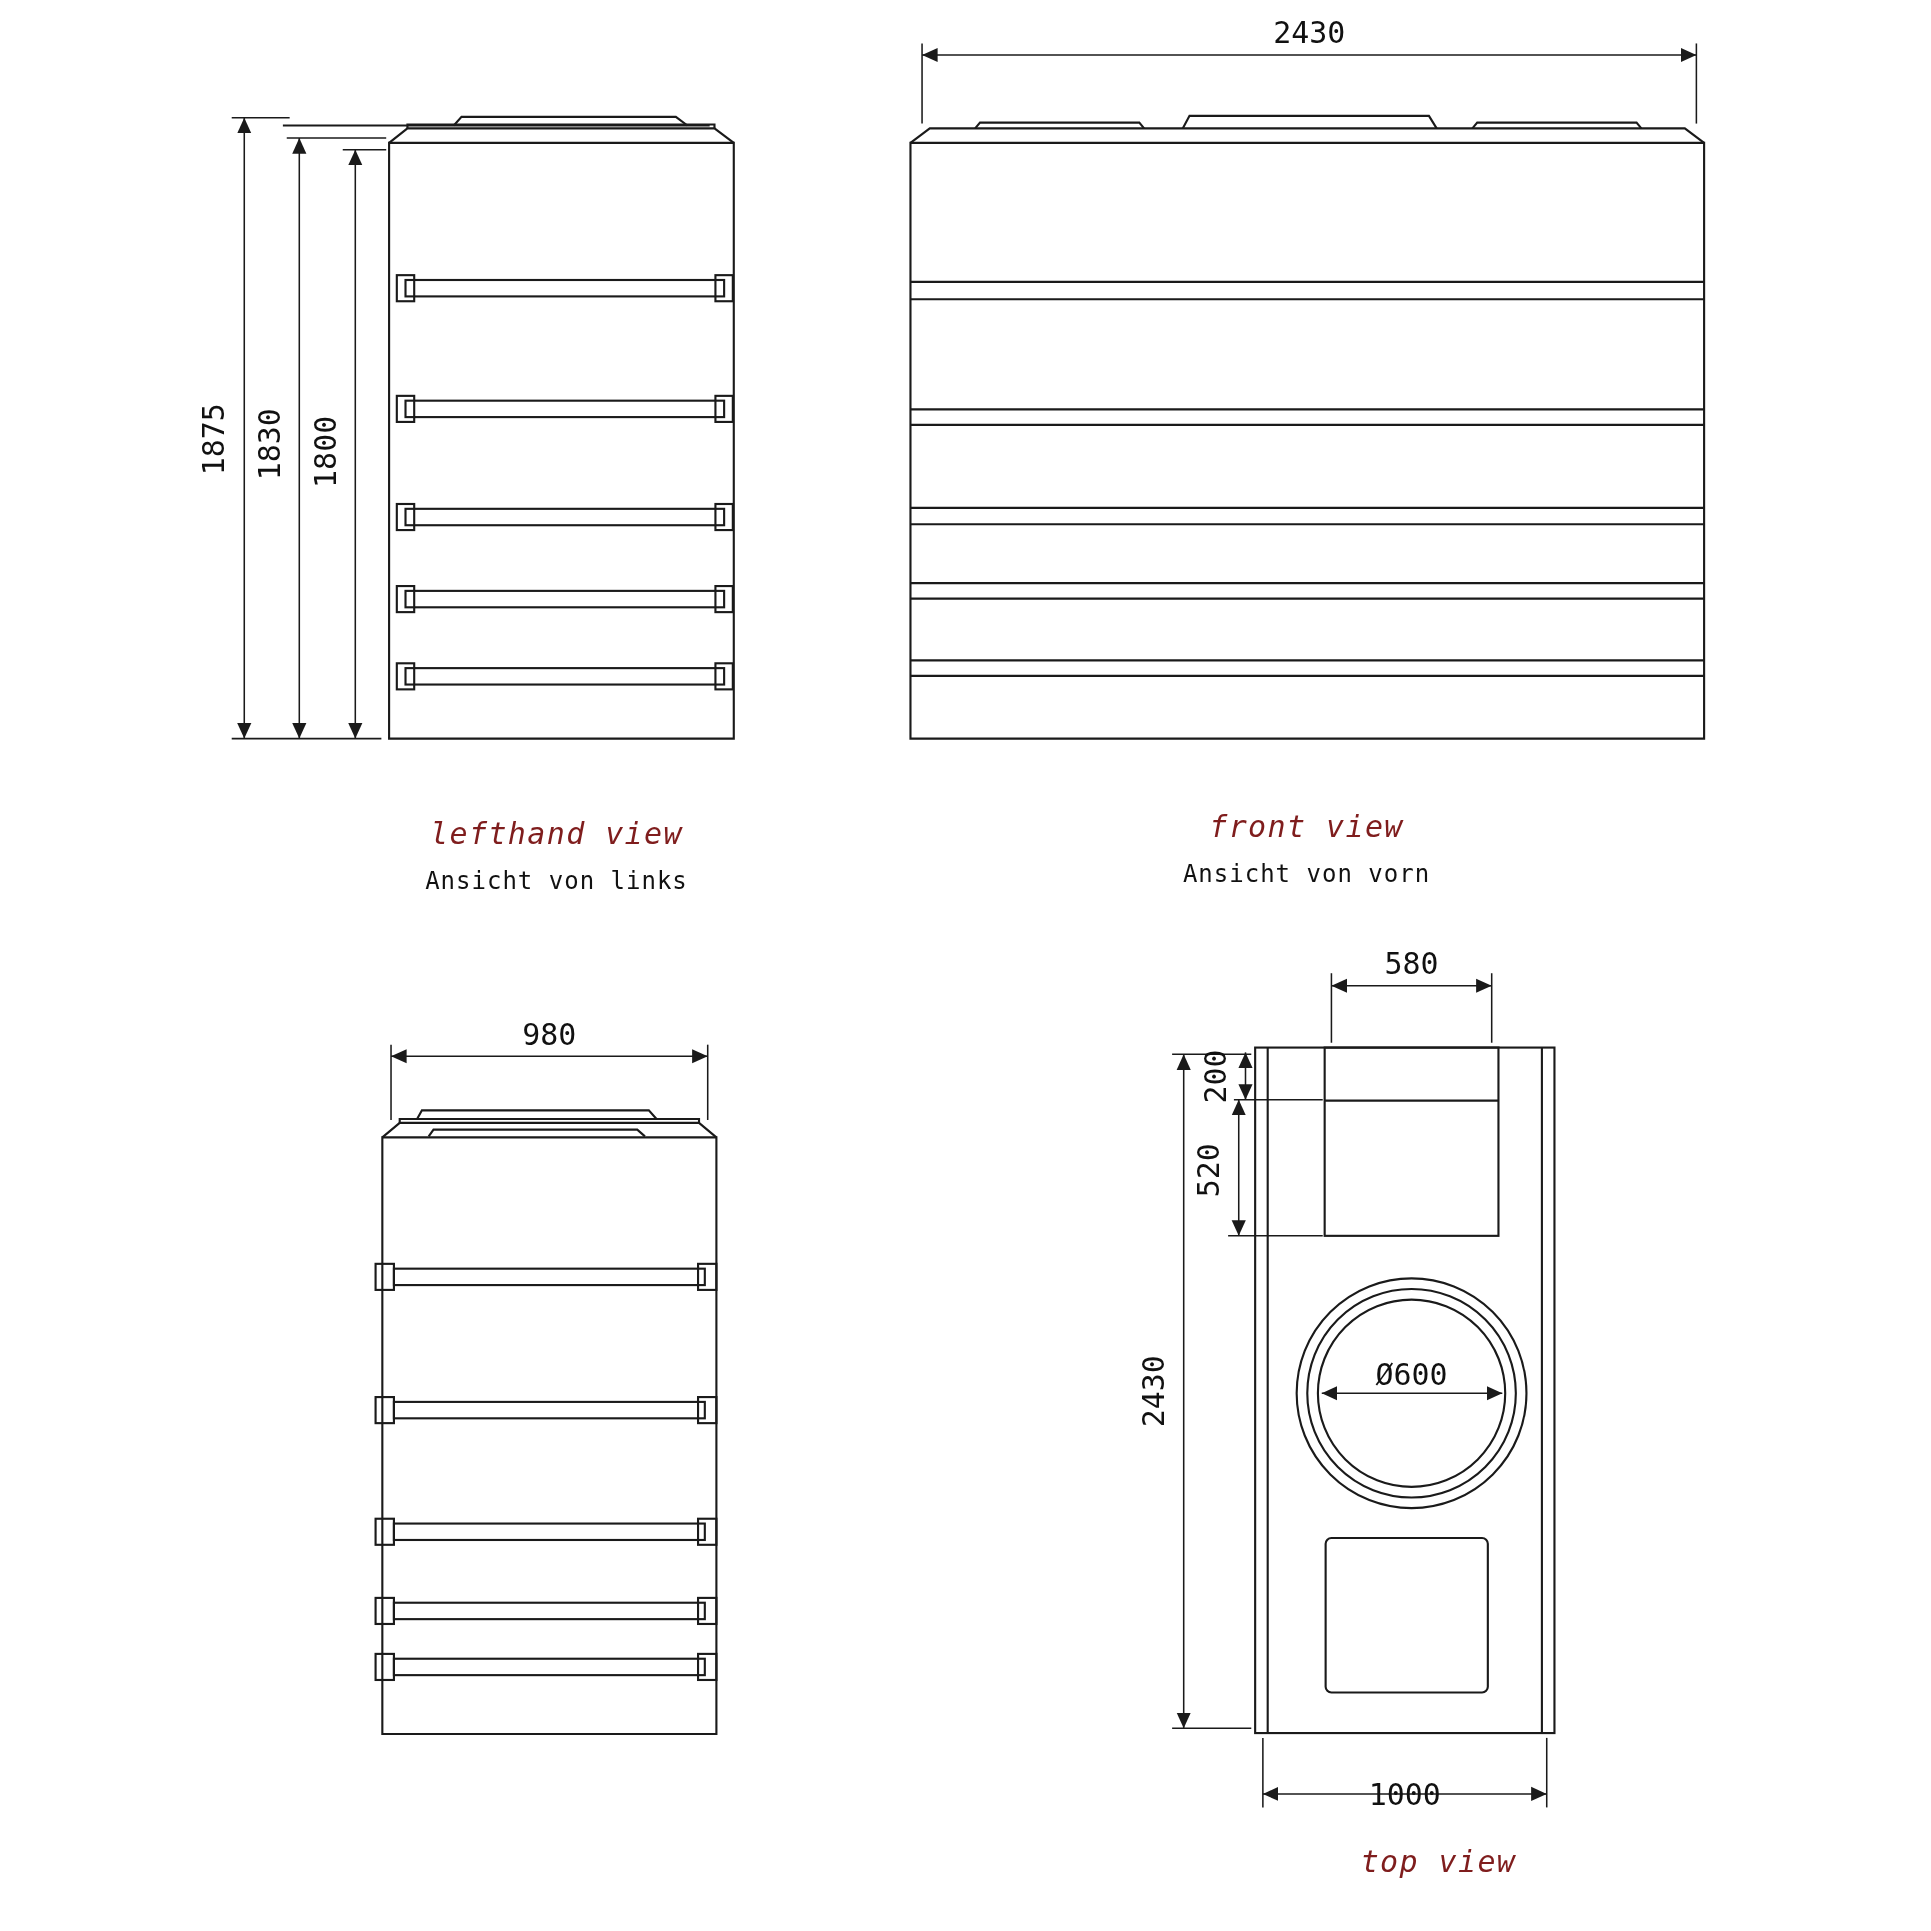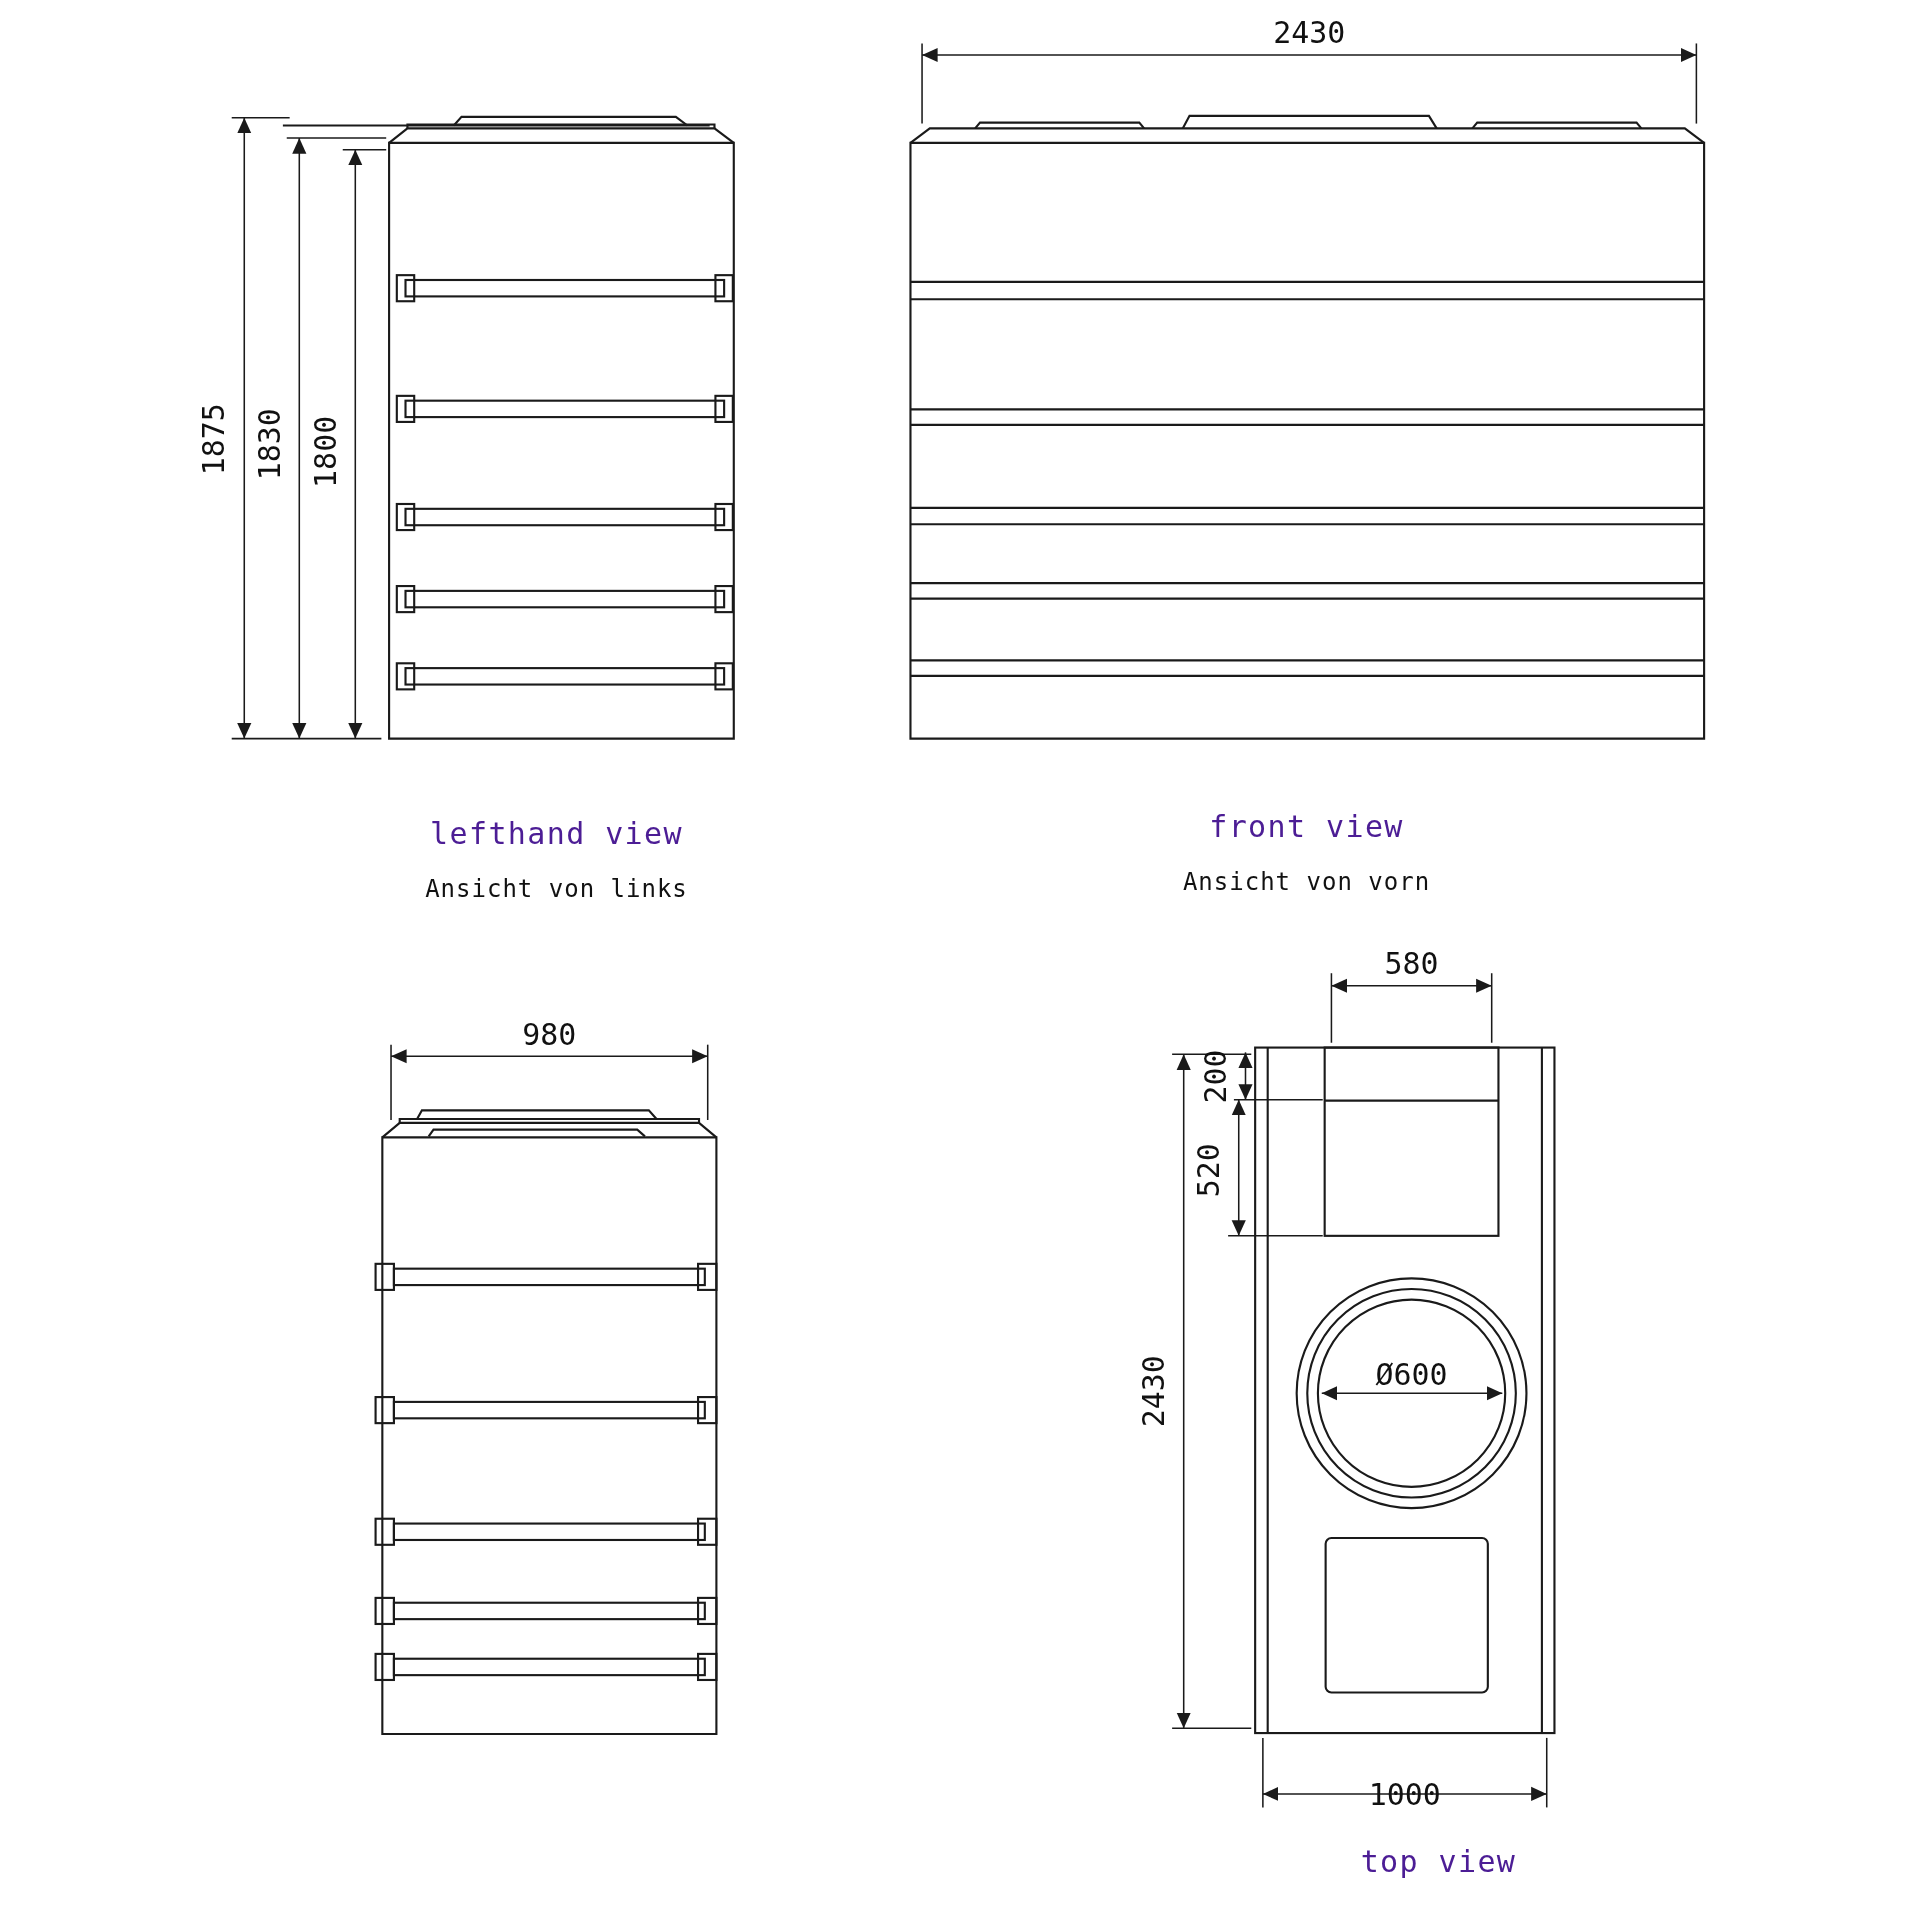--- a/index.html
+++ b/index.html
@@ -22,29 +22,30 @@
     height: 1931px;
   }
   .view-caption {
     position: absolute;
     text-align: center;
     width: 579px;
   }
   .caption-en {
     font-size: 30px;
     letter-spacing: 1.4px;
-    color: #4c1d95;
+    color: #7f1d1d;
     white-space: nowrap;
+    font-style: italic;
   }
   .caption-de {
     font-size: 24px;
     letter-spacing: 1px;
     color: #111111;
     white-space: nowrap;
-    margin-top: 24px;
+    margin-top: 16px;
   }
   svg text {
     font-family: "DejaVu Sans Mono", monospace;
     fill: #111111;
   }
 </style>
 </head>
 <body>
 
 <svg id="sheet" viewBox="0 0 2000 2000">

